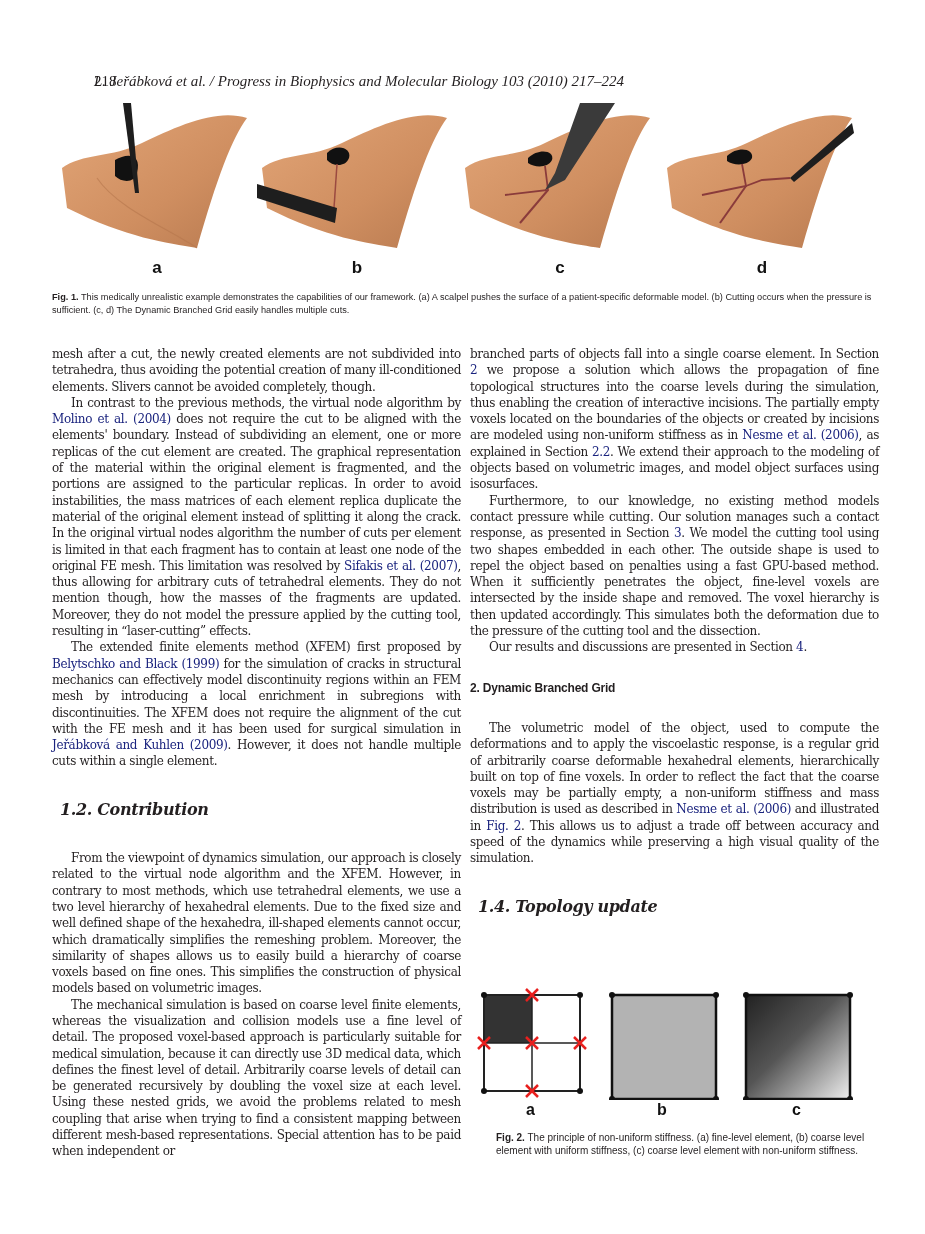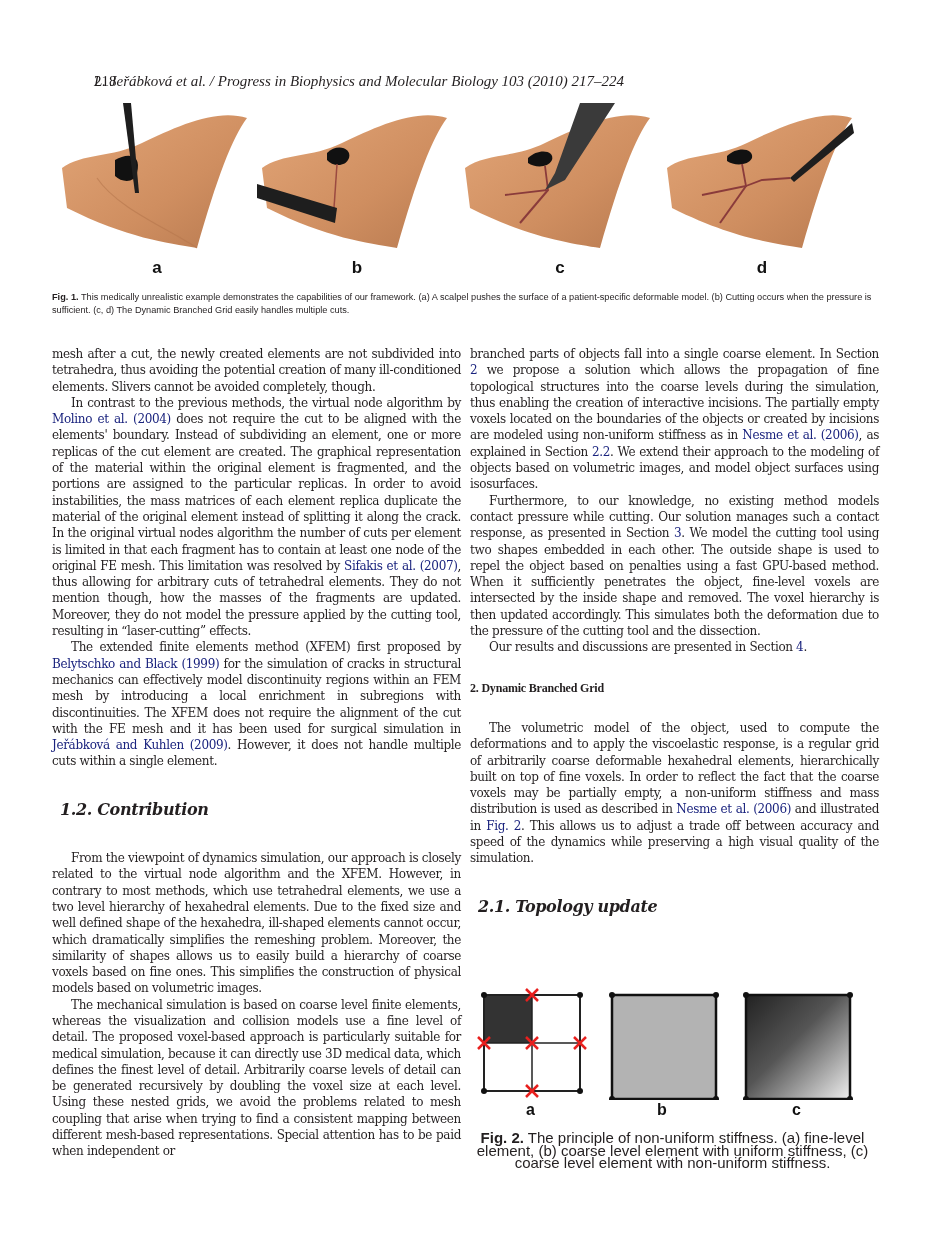--- a/index.html
+++ b/index.html
@@ -13,21 +13,21 @@
   .fig1 .panel { position: absolute; top: 0; width: 200px; height: 182px; }
   .fig1 .panel-label { position: absolute; bottom: 2px; left: 0; width: 100%; text-align: center;
                        font-family: "Liberation Sans", sans-serif; font-weight: bold; font-size: 17px; color:#111; }
   .caption { position: absolute; font-family: "Liberation Sans", sans-serif; font-size: 9.2px; line-height: 12.5px; color: #231f20; }
   .caption b { font-weight: bold; }
   .col { position: absolute; width: 409px; font-family: "DejaVu Serif", serif; font-size: 12px;
          line-height: 16.3px; text-align: justify; letter-spacing: -0.35px; }
   .col p { margin: 0; text-indent: 19px; }
   .col p.noindent { text-indent: 0; }
   .col .link { color: #1a237e; }
-  .col h2 { font-family: Liberation Serif, serif; font-size: 12px; font-weight: bold; margin: 0; letter-spacing: -0.2px; }
+  .col h2 { font-family: Liberation Sans, sans-serif; font-size: 12px; font-weight: bold; margin: 0; letter-spacing: -0.2px; }
   .col h3 { font-family: "DejaVu Serif", serif; font-size: 16px; font-style: italic; font-weight: bold; margin: 8px; }
   .gap-sec { height: 24px; }
   .gap-sub { height: 24px; }
   .fig2 { position: absolute; top: 985px; left: 470px; width: 400px; height: 140px; }
   .fig2 .label { position: absolute; top: 116px; font-family: "Liberation Sans", sans-serif; font-weight: bold; font-size: 16px; color: #111; }
 </style>
 </head>
 <body>
 
 <div class="running-head">
@@ -126,21 +126,21 @@
 
 <div class="col" style="top:346px; left:470px;">
   <p class="noindent"><span>branched parts of objects fall into a single coarse element. In Section </span><a class="link">2</a><span> we propose a solution which allows the propagation of fine topological structures into the coarse levels during the simulation, thus enabling the creation of interactive incisions. The partially empty voxels located on the boundaries of the objects or created by incisions are modeled using non-uniform stiffness as in </span><a class="link">Nesme et al. (2006)</a><span>, as explained in Section </span><a class="link">2.2</a><span>. We extend their approach to the modeling of objects based on volumetric images, and model object surfaces using isosurfaces.</span></p>
   <p><span>Furthermore, to our knowledge, no existing method models contact pressure while cutting. Our solution manages such a contact response, as presented in Section </span><a class="link">3</a><span>. We model the cutting tool using two shapes embedded in each other. The outside shape is used to repel the object based on penalties using a fast GPU-based method. When it sufficiently penetrates the object, fine-level voxels are intersected by the inside shape and removed. The voxel hierarchy is then updated accordingly. This simulates both the deformation due to the pressure of the cutting tool and the dissection.</span></p>
   <p><span>Our results and discussions are presented in Section </span><a class="link">4</a><span>.</span></p>
   <div class="gap-sec"></div>
   <h2>2.  Dynamic Branched Grid</h2>
   <div class="gap-sec"></div>
   <p><span>The volumetric model of the object, used to compute the deformations and to apply the viscoelastic response, is a regular grid of arbitrarily coarse deformable hexahedral elements, hierarchically built on top of fine voxels. In order to reflect the fact that the coarse voxels may be partially empty, a non-uniform stiffness and mass distribution is used as described in </span><a class="link">Nesme et al. (2006)</a><span> and illustrated in </span><a class="link">Fig. 2</a><span>. This allows us to adjust a trade off between accuracy and speed of the dynamics while preserving a high visual quality of the simulation.</span></p>
   <div class="gap-sub"></div>
-  <h3>2.1.  Topology update</h3>
+  <h3>1.4.  Topology update</h3>
   <div class="gap-sub"></div>
 </div>
 
 <div class="fig2">
   <svg width="400" height="115" viewBox="0 0 400 115">
     <defs>
       <linearGradient id="nonuni" x1="0" y1="0" x2="1" y2="1">
         <stop offset="0" stop-color="#222"></stop>
           <stop offset="0.45" stop-color="#555"></stop>
           <stop offset="1" stop-color="#eee"></stop>
@@ -179,15 +179,15 @@
         <circle cx="380" cy="10" r="3" fill="#111"></circle>
       <circle cx="276" cy="114" r="3" fill="#111"></circle>
         <circle cx="380" cy="114" r="3" fill="#111"></circle>
     </g>
   </svg>
   <div class="label" style="left:56px;">a</div>
   <div class="label" style="left:187px;">b</div>
   <div class="label" style="left:322px;">c</div>
 </div>
 
-<div class="caption" style="top:1132px; left:470px; width:405px; font-size:15px;text-align:center;">
+<div class="caption" style="top:1132px; left:496px; width:405px; font-size:10px;">
   <b>Fig. 2.</b><span> The principle of non-uniform stiffness. (a) fine-level element, (b) coarse level element with uniform stiffness, (c) coarse level element with non-uniform stiffness.</span>
 </div>
 
 </body></html>

